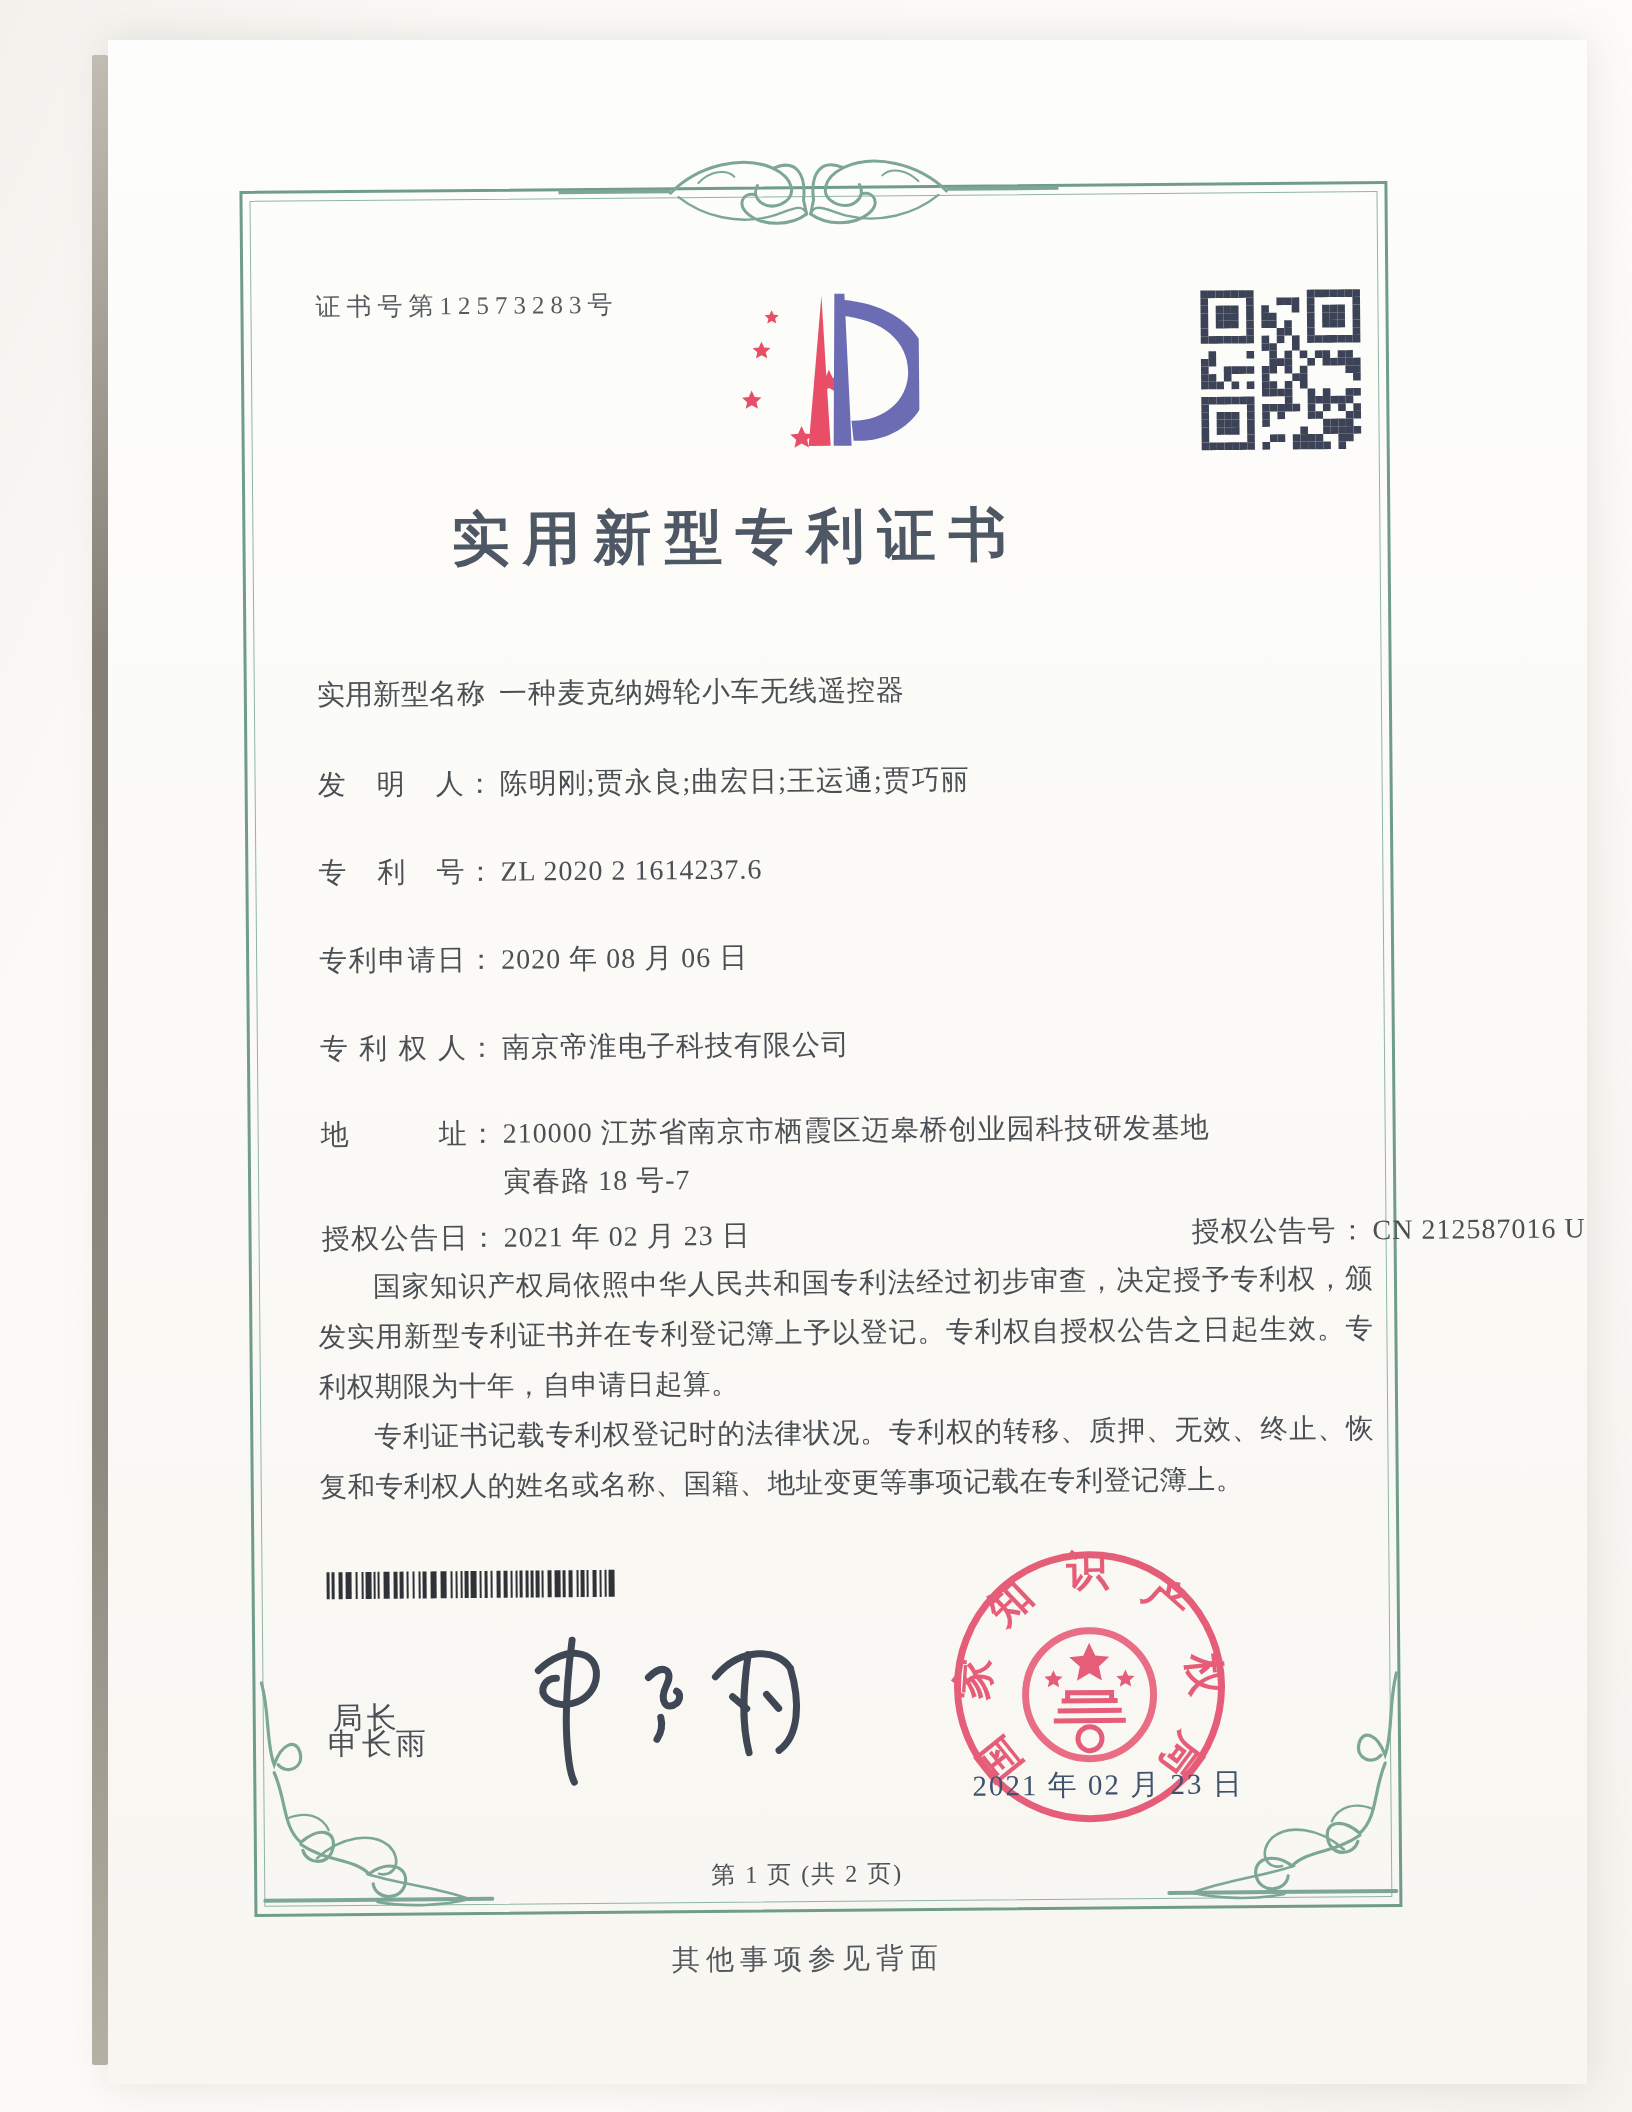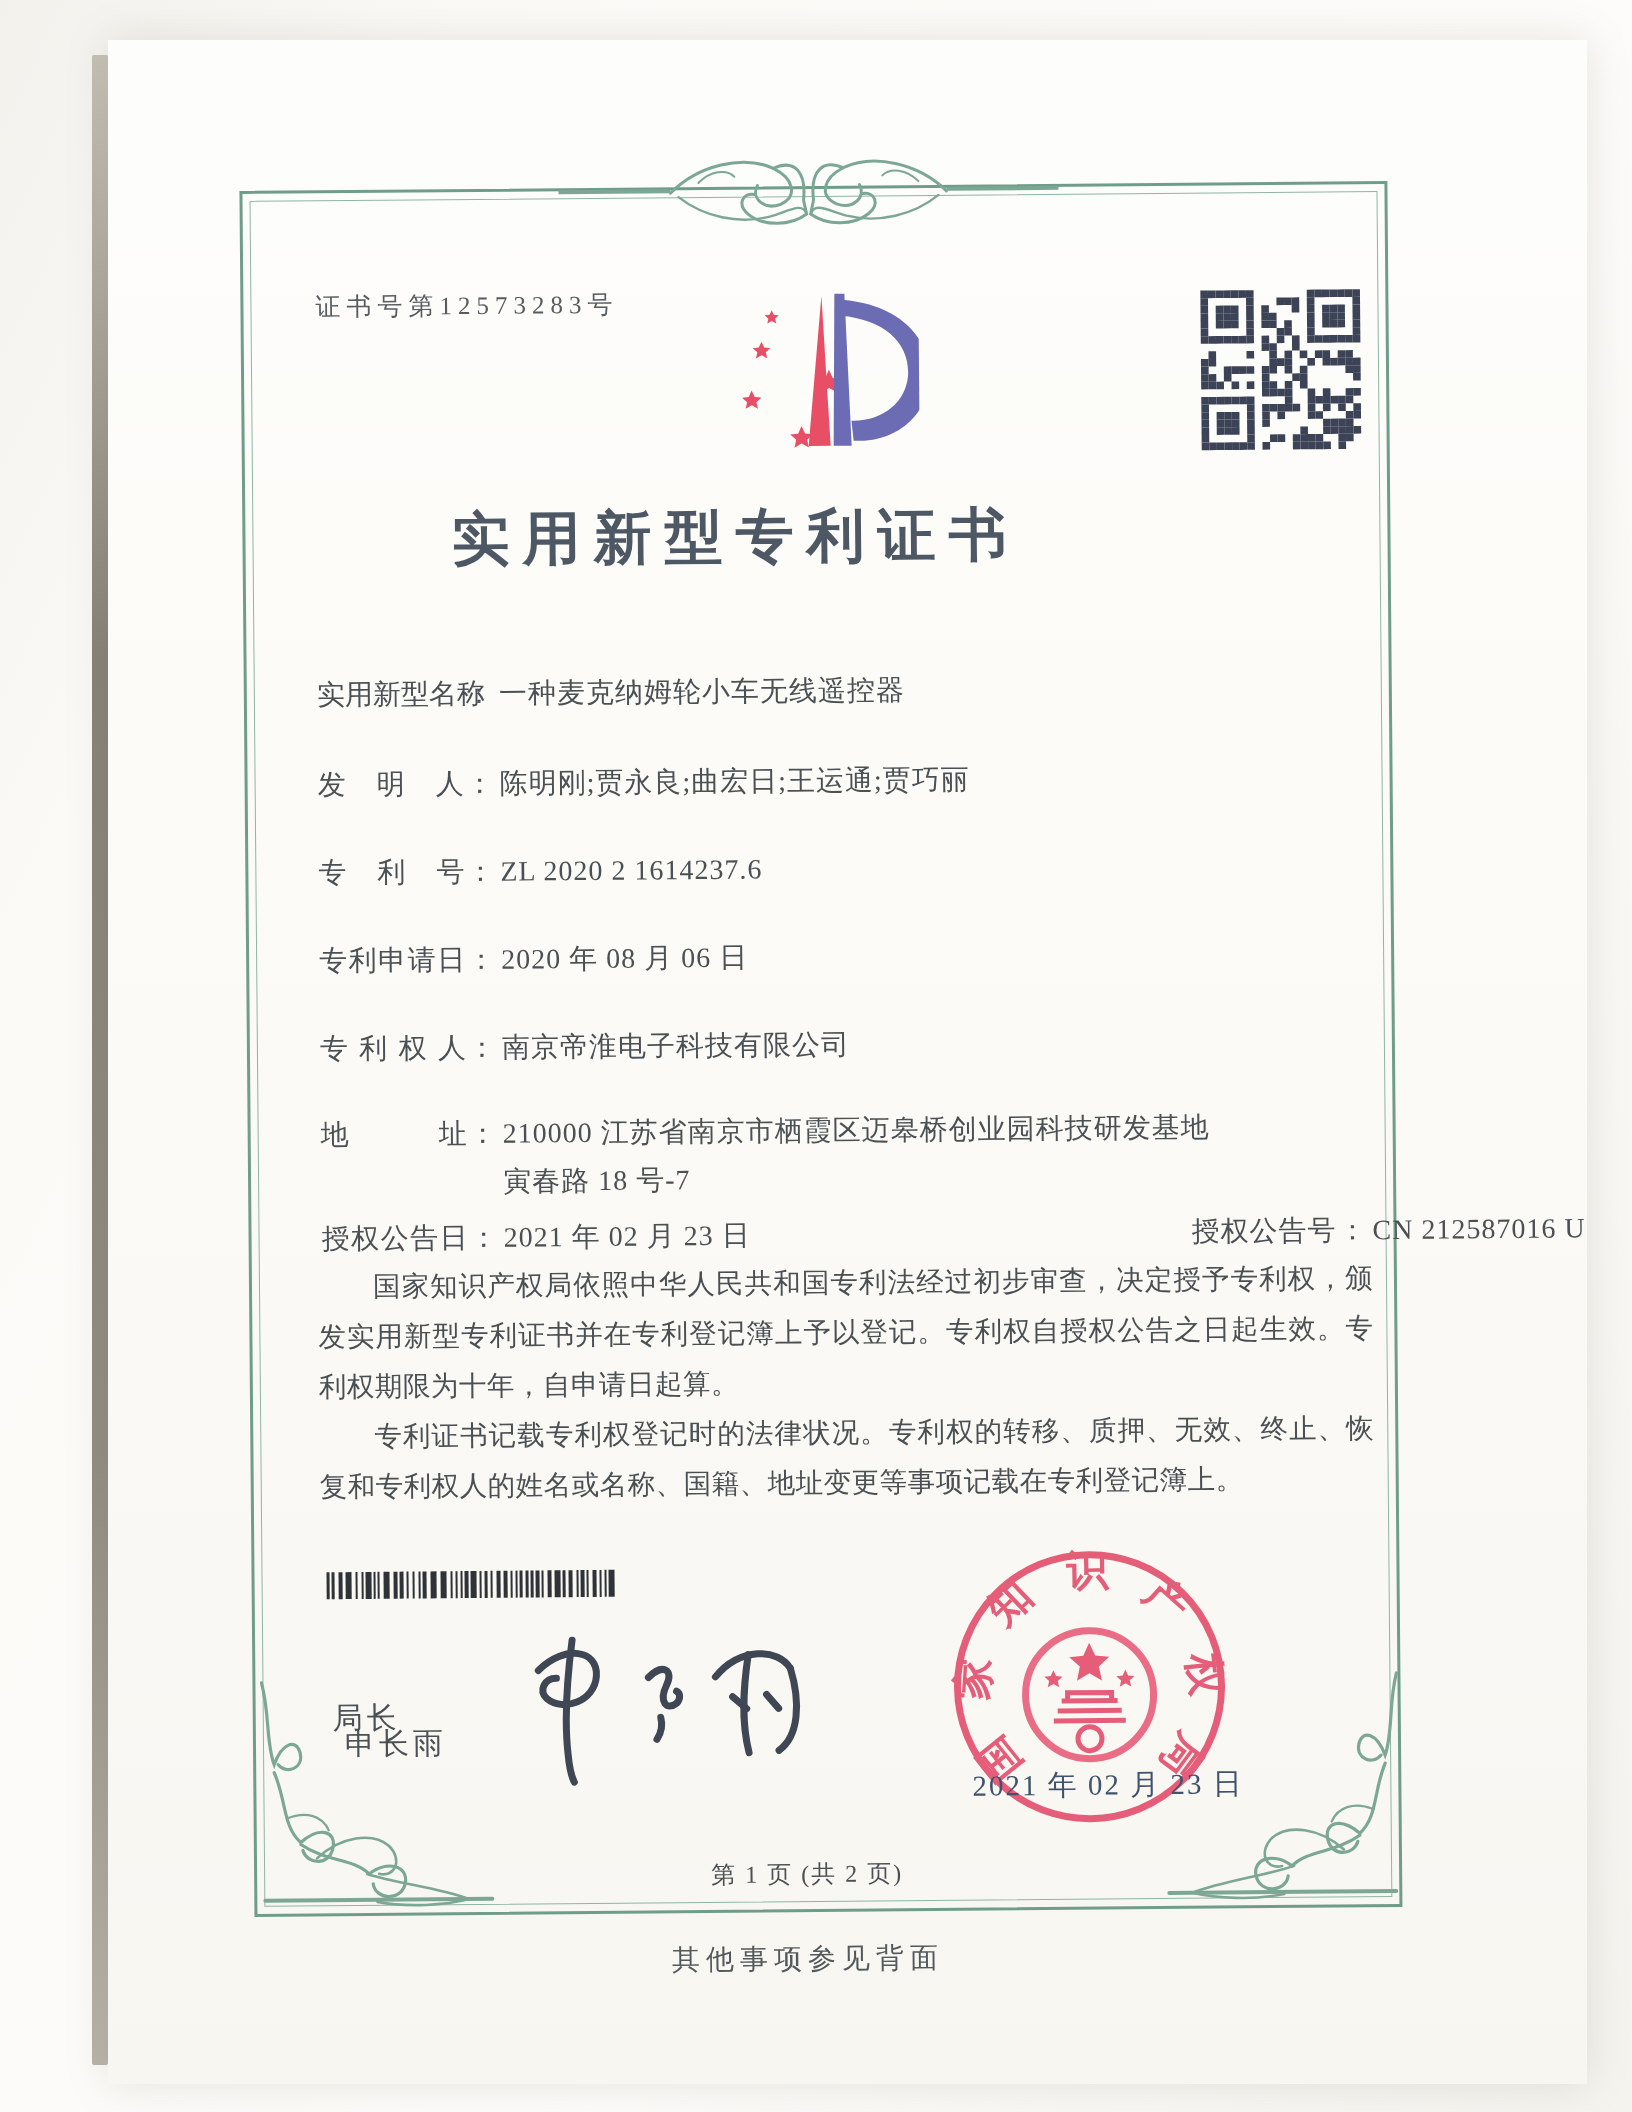--- a/index.html
+++ b/index.html
@@ -45,21 +45,21 @@
   .g2label{letter-spacing:1px;}
 
   .body-text{position:absolute;left:316px;top:1258px;width:1055px;font-size:27.5px;
     line-height:1.82;color:#4a4f53;text-align:justify;}
   .body-text p{text-indent:2em;letter-spacing:.5px;}
 
   .barcode{position:absolute;left:322px;top:1568px;width:292px;height:27px;display:flex;align-items:stretch;}
   .barcode span{display:block;background:var(--bar-dark);}
 
   .signer-title{position:absolute;left:327px;top:1662px;font-size:30px;color:#4a5055;letter-spacing:4px;margin-top:32px;}
-  .signer-name{position:absolute;left:339px;top:1720px;font-size:30px;color:#4a5055;letter-spacing:4px;}
+  .signer-name{position:absolute;left:322px;top:1720px;font-size:30px;color:#4a5055;letter-spacing:4px;}
   .signature{position:absolute;left:505px;top:1624px;}
 
   .seal{position:absolute;left:944px;top:1549px;}
   .seal-date{position:absolute;left:966px;top:1768px;font-size:29px;color:var(--date-blue);letter-spacing:2px;white-space:nowrap;}
 
   .footer-page{position:absolute;left:270px;top:1858px;width:1060px;text-align:center;
     font-size:24px;color:#4b5054;letter-spacing:2px;}
   .footer-note{position:absolute;left:270px;top:1940px;width:1060px;text-align:center;
     font-size:28px;color:#53585c;letter-spacing:6px;}
 

